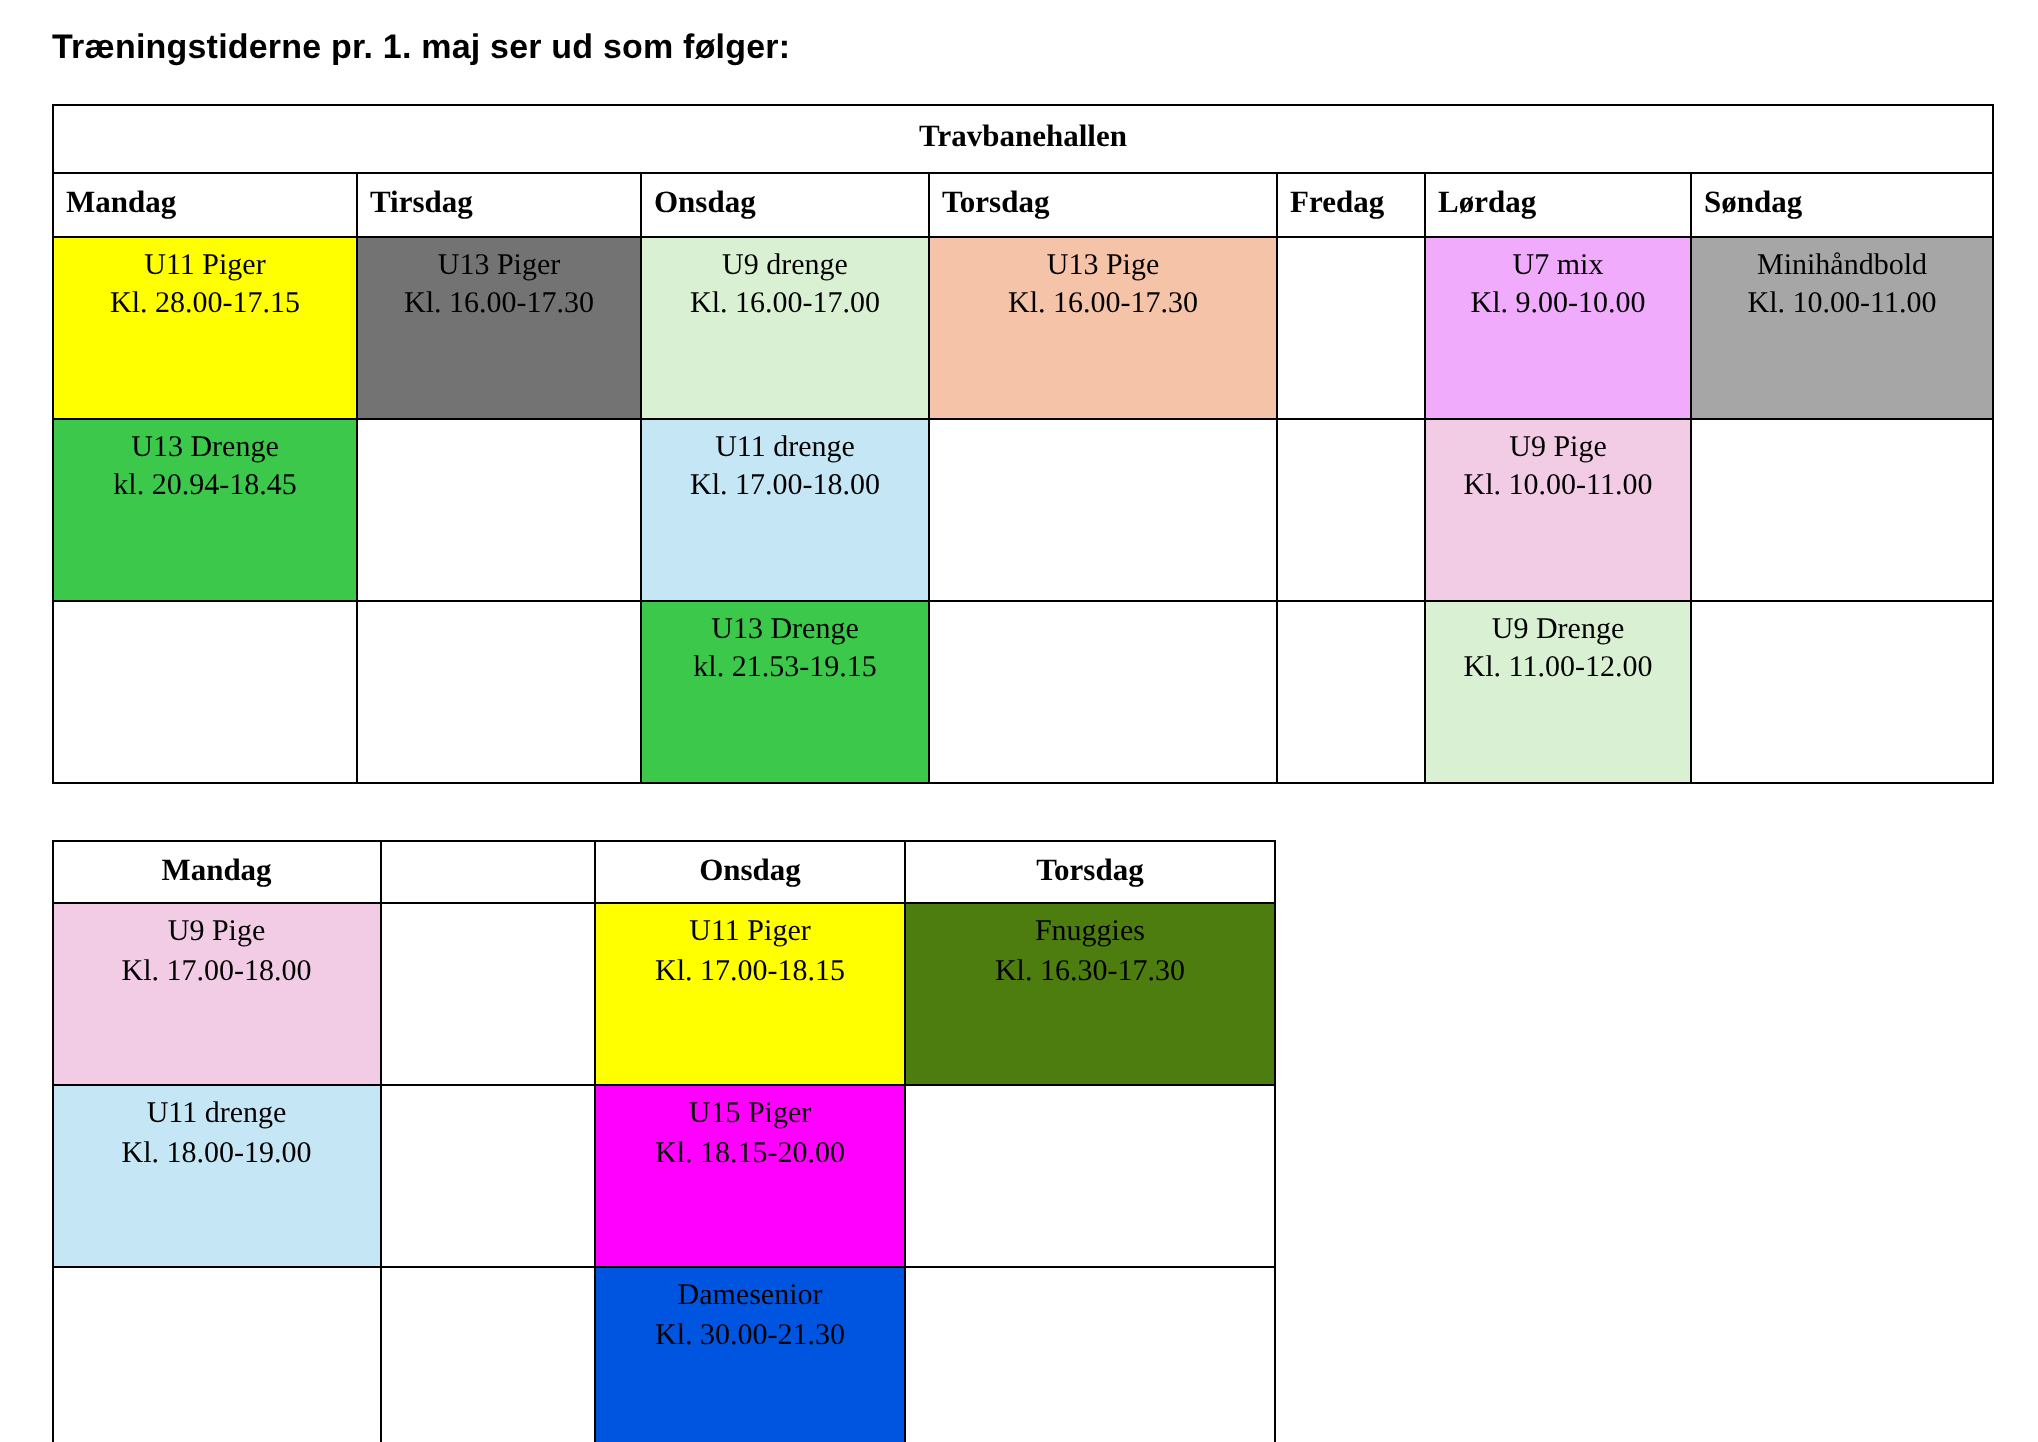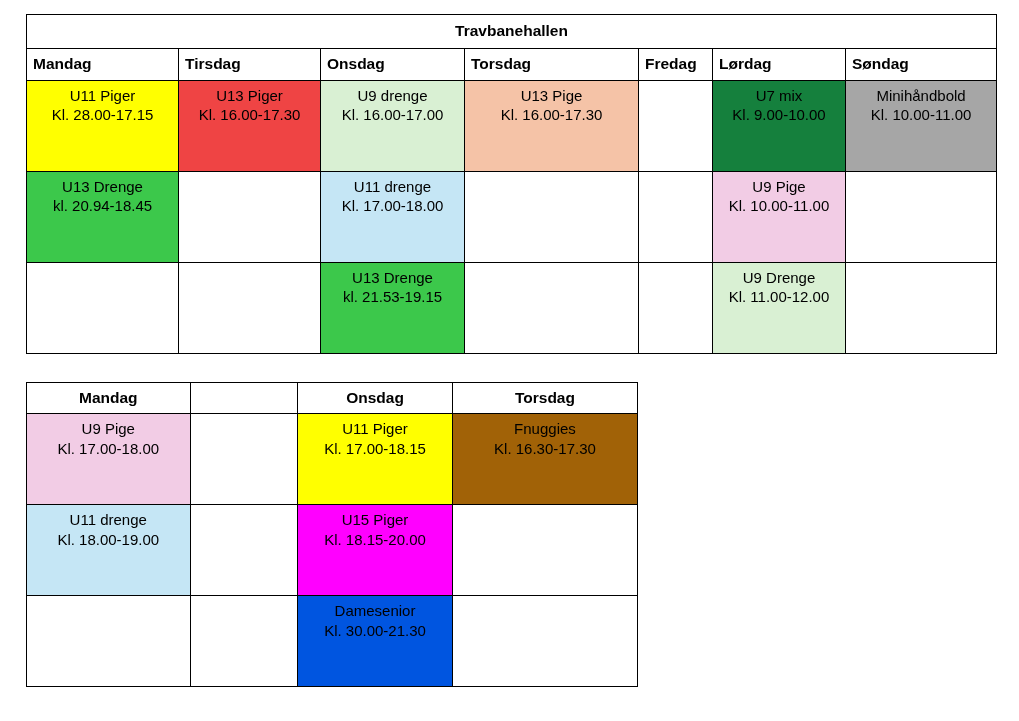--- a/index.html
+++ b/index.html
@@ -29,20 +29,21 @@
     table-layout: fixed;
   }
   td, th {
     border: 1px solid #000000;
     vertical-align: top;
     padding: 5px 6px 7px 6px;
     font-size: 15px;
     line-height: 1.28;
     font-weight: normal;
     text-align: left;
+    font-family: Liberation Serif, serif;
   }
   .hall-header {
     text-align: center;
     font-weight: bold;
     font-size: 15.5px;
     padding-top: 6px;
     padding-bottom: 7px;
   }
   .day-header {
     font-weight: bold;
@@ -76,20 +77,21 @@
   #table-hollaender col.h1 { width: 100px; }
   #table-hollaender col.h2 { width: 144px; }
   #table-hollaender col.h3 { width: 172px; }
   #table-hollaender tbody td { height: 78px; }
 </style>
 </head>
 <body>
 
 <div class="page">
 
+  <h1 class="doc-title">Træningstiderne pr. 1. maj ser ud som følger:</h1>
 
   <table id="table-travbanehallen">
     <colgroup>
       <col class="c0">
         <col class="c1">
         <col class="c2">
         <col class="c3">
         <col class="c4">
         <col class="c5">
         <col class="c6">
@@ -107,34 +109,34 @@
         <td class="day-header">Lørdag</td>
         <td class="day-header">Søndag</td>
       </tr>
     </thead>
     <tbody>
       <tr>
         <td style="background: rgb(255, 255, 0);">
             <span class="cell-line">U11 Piger</span>
             <span class="cell-line">Kl. 28.00-17.15</span>
           </td>
-        <td style="background: #ef4444; margin-left: 48px;">
+        <td style="background: #737373; margin-left: 48px;">
             <span class="cell-line">U13 Piger</span>
             <span class="cell-line">Kl. 16.00-17.30</span>
           </td>
         <td style="background: rgb(217, 240, 211);">
             <span class="cell-line">U9 drenge</span>
             <span class="cell-line">Kl. 16.00-17.00</span>
           </td>
         <td style="background: rgb(245, 195, 167);">
             <span class="cell-line">U13 Pige</span>
             <span class="cell-line">Kl. 16.00-17.30</span>
           </td>
         <td style="background: rgb(255, 255, 255);"></td>
-        <td style="background: #15803d;">
+        <td style="background: #f0abfc;">
             <span class="cell-line">U7 mix</span>
             <span class="cell-line">Kl. 9.00-10.00</span>
           </td>
         <td style="background: rgb(166, 166, 166);">
             <span class="cell-line">Minihåndbold</span>
             <span class="cell-line">Kl. 10.00-11.00</span>
           </td>
       </tr>
       <tr>
         <td style="background: rgb(60, 200, 75);">
@@ -193,21 +195,21 @@
       <tr>
         <td style="background: rgb(242, 204, 229);">
             <span class="cell-line">U9 Pige</span>
             <span class="cell-line">Kl. 17.00-18.00</span>
           </td>
         <td style="background: rgb(255, 255, 255);"></td>
         <td style="background: rgb(255, 255, 0);">
             <span class="cell-line">U11 Piger</span>
             <span class="cell-line">Kl. 17.00-18.15</span>
           </td>
-        <td style="background: #a16207;">
+        <td style="background: #4d7c0f;">
             <span class="cell-line">Fnuggies</span>
             <span class="cell-line">Kl. 16.30-17.30</span>
           </td>
       </tr>
       <tr>
         <td style="background: rgb(197, 230, 245);">
             <span class="cell-line">U11 drenge</span>
             <span class="cell-line">Kl. 18.00-19.00</span>
           </td>
         <td style="background: rgb(255, 255, 255);"></td>

